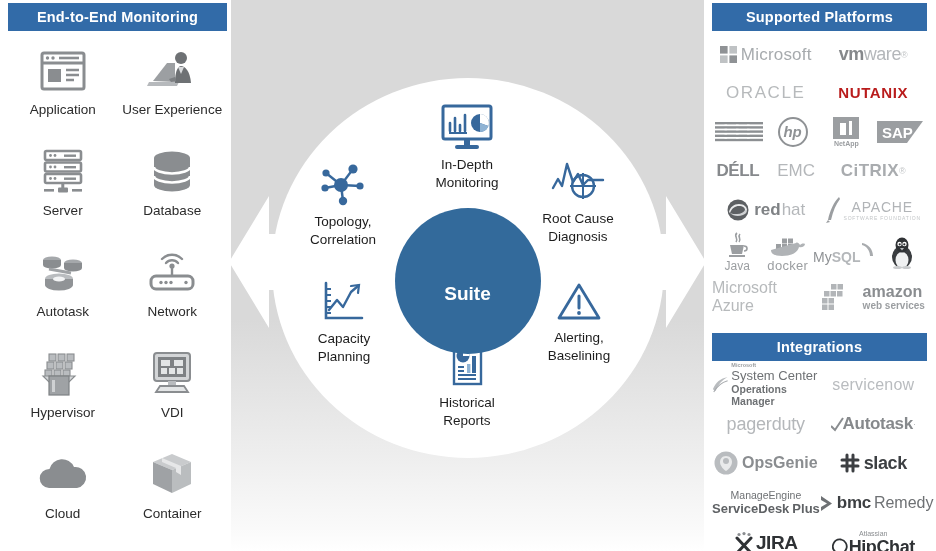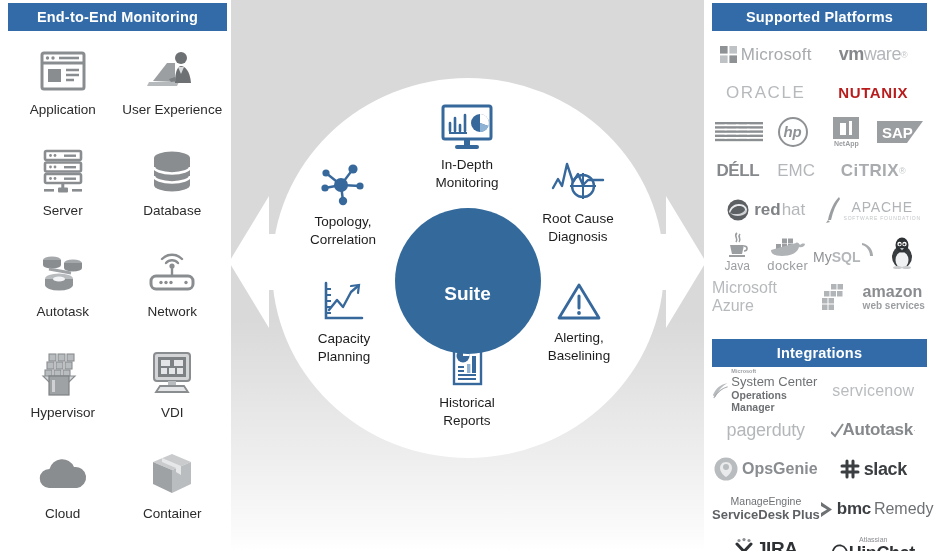--- a/index.html
+++ b/index.html
@@ -605,21 +605,21 @@
             </svg>
             <div style="display:flex;flex-direction:column;align-items:flex-start">
               <span style="font-size:16px;font-weight:bold;color:#8a8d90;line-height:16px">amazon</span>
               <span style="font-size:10px;font-weight:bold;color:#9b9ea1;line-height:11px">web services</span>
             </div>
           </div>
         </div>
       </div>
     </div>
 
-    <div class="panel-header" style="margin-top:20px">Integrations</div>
+    <div class="panel-header" style="margin-top:14px">Integrations</div>
 
     <div class="logo-grid">
 
       <div class="logo-row" style="height:40px">
         <div class="logo-cell">
           <div class="wm" style="gap:2px">
             <svg width="20" height="22" viewBox="0 0 20 22">
               <path d="M1 16 C4 8 10 3 18 2 C12 5 7 10 4 18 Z" fill="#b9bcbf"></path>
               <path d="M2 19 C6 12 11 8 18 6" fill="none" stroke="#a7aaad" stroke-width="1.2"></path>
             </svg>

